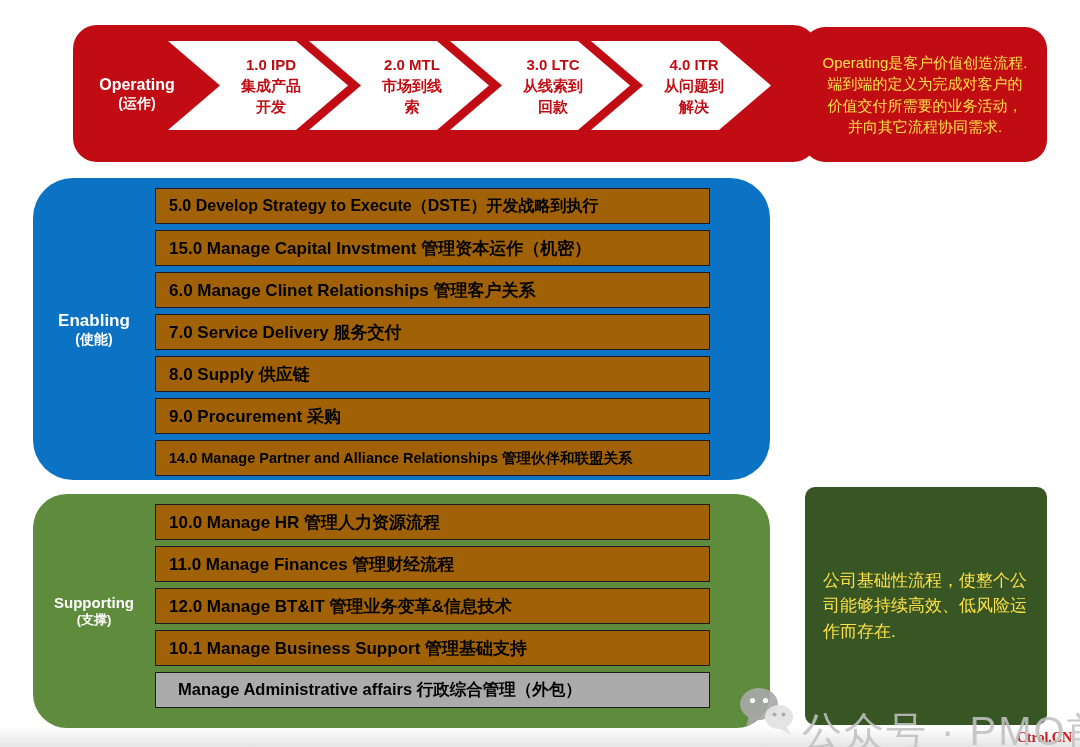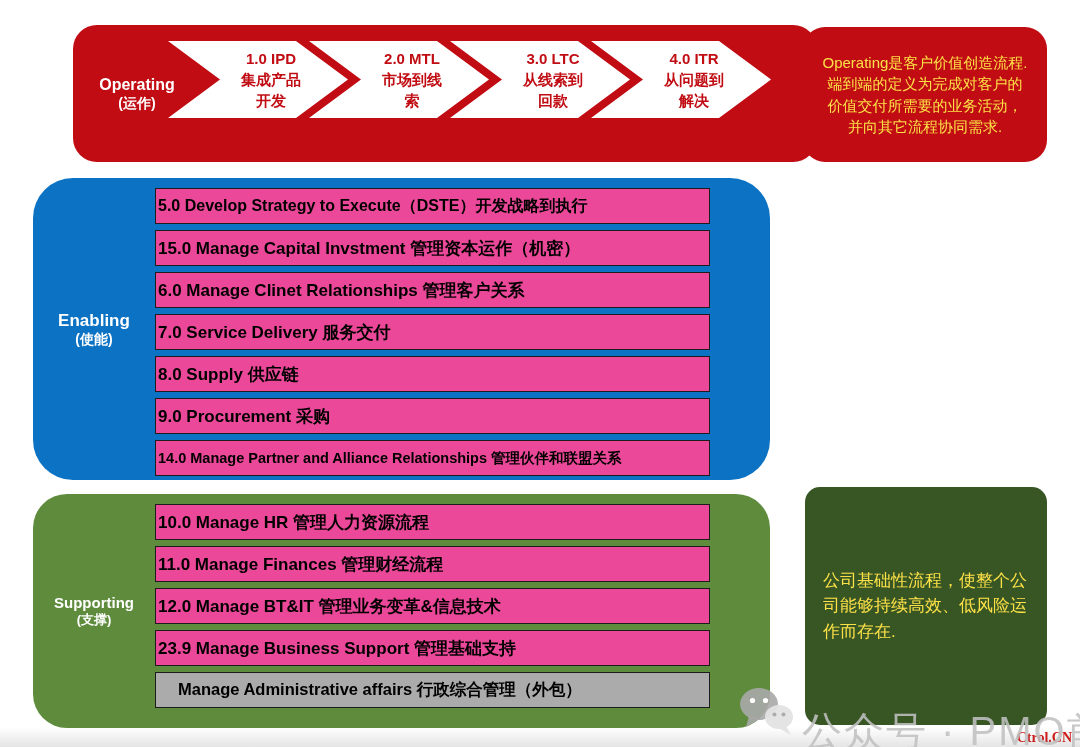--- a/index.html
+++ b/index.html
@@ -30,21 +30,21 @@
     align-items: center; justify-content: center;
     color: #ffffff; font-weight: 700; text-align: center;
     line-height: 1.25;
   }
   .band-label .en { font-size: 16px; }
   .band-label .cn { font-size: 14px; }
 
   .chevron {
     position: absolute;
     top: 16px;
-    width: 180px; height: 77px;
+    width: 180px; height: 89px;
     background: #ffffff;
     clip-path: polygon(0 0, calc(100% - 52px) 0, 100% 50%, calc(100% - 52px) 100%, 0 100%, 52px 50%);
     display: flex; align-items: center; justify-content: center;
   }
   .chevron .chev-text {
     padding-left: 26px;
     color: #C00C12;
     font-weight: 700;
     font-size: 15px;
     line-height: 1.4;
@@ -68,21 +68,21 @@
     background: #C00C12; border-radius: 22px;
     font-size: 15px; line-height: 1.42; text-align: center;
   }
   .note-blue {
     left: 805px; top: 197px; width: 242px; height: 262px;
     background: #0B72C4; border-radius: 34px;
     font-size: 17px; line-height: 1.5; text-align: left;
   }
   .note-green {
     left: 805px; top: 487px; width: 242px; height: 238px;
-    background: #375623; border-radius: 15px;
+    background: #375623; border-radius: 10px;
     font-size: 17px; line-height: 1.5; text-align: left;
   }
 
   
   .band-enabling {
     position: absolute;
     left: 33px; top: 178px;
     width: 737px; height: 302px;
     background: #0B72C4;
     border-radius: 40px;
@@ -105,24 +105,24 @@
   
   .rows {
     position: absolute;
     left: 122px; top: 10px;
     width: 555px;
     display: flex; flex-direction: column;
     gap: 6px;
   }
   .proc-row {
     height: 36px;
-    background: #ec4899;
+    background: #a16207;
     border: 1.5px solid #1c1c1c;
     display: flex; align-items: center;
-    padding-left: 2px;
+    padding-left: 13px;
     font-weight: 700;
     font-size: 17px;
     color: #000000;
     white-space: nowrap;
     overflow: hidden;
   }
   .band-enabling .proc-row:nth-child(1) { font-size: 16px; }
   .band-enabling .proc-row:nth-child(7) { font-size: 14.5px; }
   .proc-row.outsourced {
     background: #ABABAB;
@@ -215,21 +215,21 @@
 
   <div class="band-supporting">
     <div class="band-label">
       <span class="en">Supporting</span>
       <span class="cn">(支撑)</span>
     </div>
     <div class="rows">
       <div class="proc-row">10.0 Manage HR 管理人力资源流程</div>
       <div class="proc-row">11.0 Manage Finances 管理财经流程</div>
       <div class="proc-row">12.0 Manage BT&amp;IT  管理业务变革&amp;信息技术</div>
-      <div class="proc-row">23.9  Manage Business Support 管理基础支持</div>
+      <div class="proc-row">10.1  Manage Business Support 管理基础支持</div>
       <div class="proc-row outsourced">Manage  Administrative affairs  行政综合管理（外包）</div>
     </div>
   </div>
 
   <div class="note-box note-green">
     <div>公司基础性流程，使整个公司能够持续高效、低风险运作而存在.</div>
   </div>
 
   <div class="watermark">
     <span>

